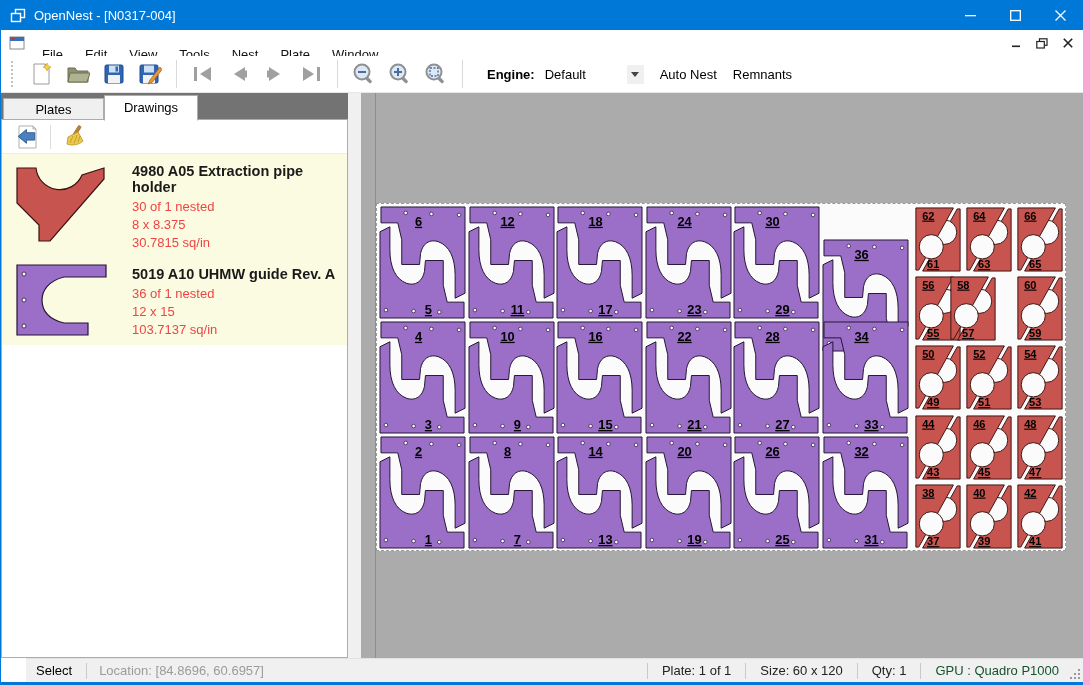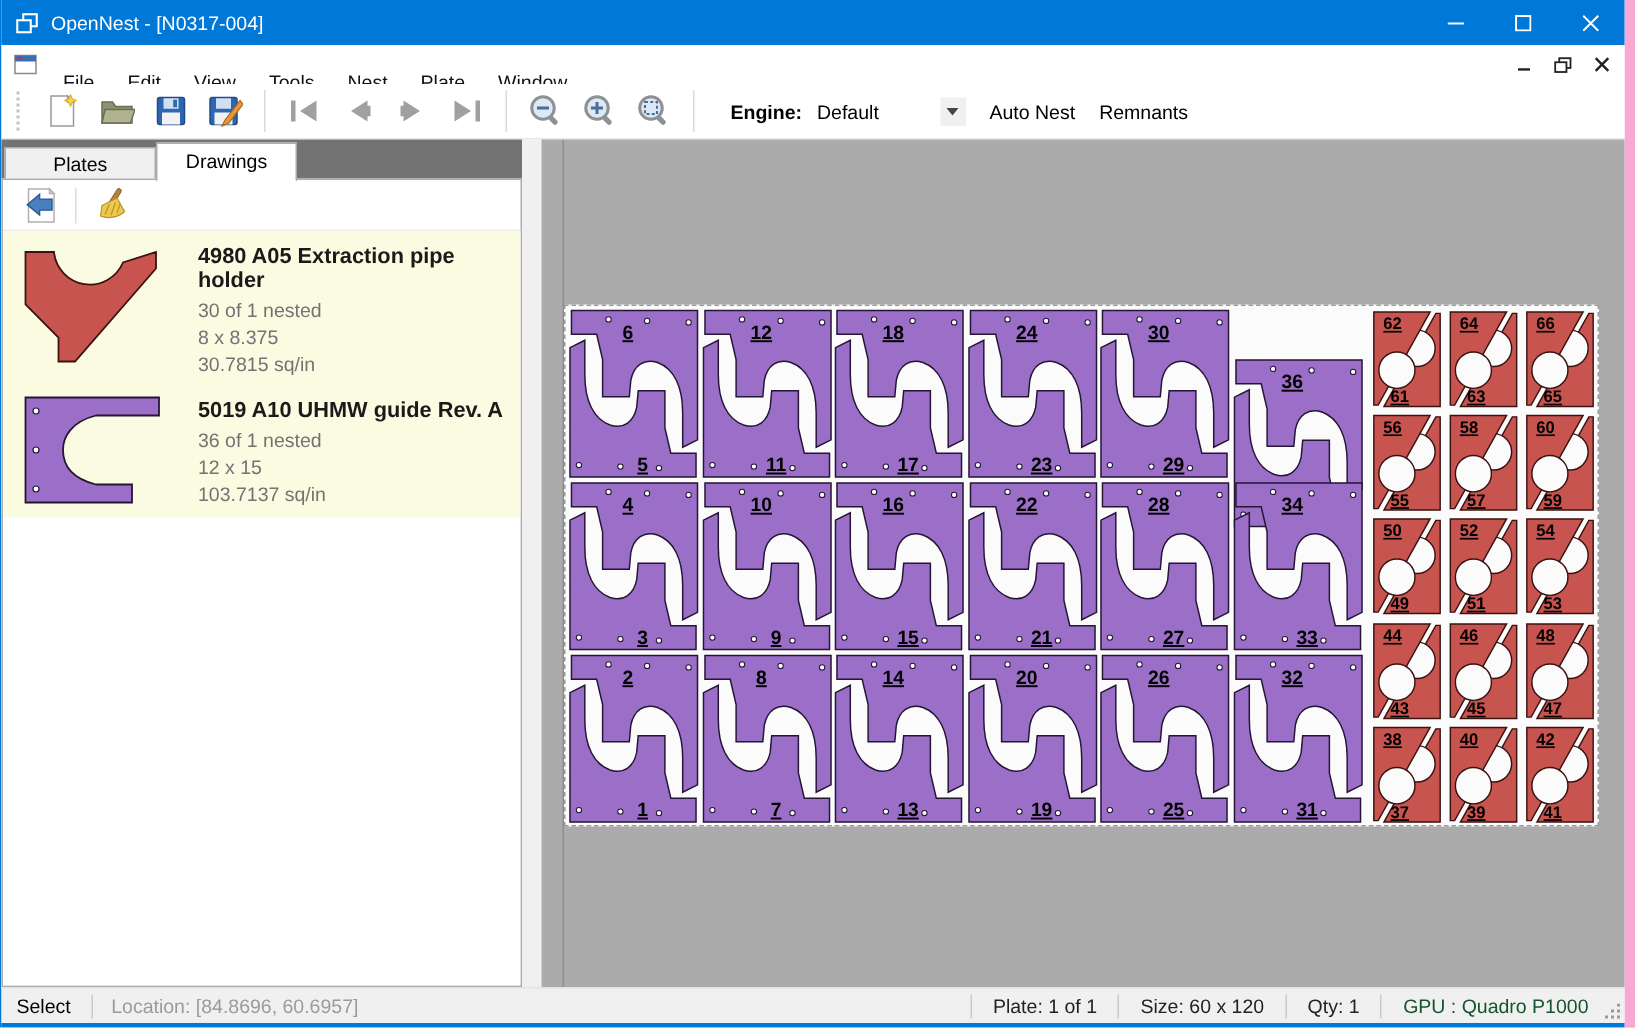--- a/index.html
+++ b/index.html
@@ -49,35 +49,35 @@
   .panel-body { flex:1; border:1px solid #acacac; border-top:1px solid #acacac; margin-top:-1px;
                 display:flex; flex-direction:column; background:#fff; overflow:hidden;}
   .panel-tools { height:34px; display:flex; align-items:center; padding-left:8px; border-bottom:1px solid #ededed;}
   .ptbtn { width:34px; height:28px; display:flex; align-items:center; justify-content:center; }
   .ptsep { width:1px; height:24px; background:#dcdcdc; margin:0 6px; }
   .drawing-list { flex:1; background:#fff; }
   .drawing-item { display:flex; background:#fbfbe2; padding:5px 4px 5px 12px; min-height:86px; }
   .thumb { width:100px; flex:0 0 auto; display:flex; align-items:center; }
   .dtext { padding-left:18px; padding-top:4px; }
   .dtitle { font-size:14.5px; font-weight:bold; color:#1a1a1a; margin-bottom:3px;}
-  .ddetail { font-size:13px; color:#737373; line-height:18px; }
+  .ddetail { font-size:13px; color:#ef4444; line-height:18px; }
 
   .splitter { width:13px; background:#f0f0f0; cursor:ew-resize; }
 
   
   .canvas { flex:1; background:#ababab; position:relative; overflow:hidden; }
   .canvas-vline { position:absolute; left:14px; top:0; bottom:0; width:1px; background:#8e8e8e; }
   .plate { position:absolute; left:15px; top:110px; width:690px; height:348px;
            background:#fbfbfb; border:1px dashed #9a9a9a; }
   .tile { position:absolute; }
   .tile svg { display:block; width:100%; height:100%; }
 
   
   .statusbar { height:24px; background:#f0f0f0; border-top:1px solid #e2e2e2; display:flex;
-               align-items:center; font-size:13px; flex:0 0 auto; }
+               align-items:center; font-size:13px; flex:0 0 auto;margin-left:25px; }
   .sb-mode { padding:0 14px 0 10px; color:#000; }
   .sb-sep { width:1px; height:16px; background:#c9c9c9; }
   .sb-loc { padding:0 12px; color:#9b9b9b; }
   .sb-spacer { flex:1; }
   .sb-seg { padding:0 14px; color:#222; }
   .sb-gpu { padding:0 10px 0 14px; font-weight:normal; }
   .sb-grip { width:14px; height:100%; display:flex; align-items:flex-end; justify-content:flex-end; padding:0 2px 2px 0;}
   .bottomstrip { height:3px; background:#0078D7; flex:0 0 auto; }
 </style>
 </head>
@@ -757,21 +757,21 @@
                 <circle cx="33" cy="27" r="12.5" fill="#FBFBFB" stroke="#3A1210" stroke-width="1"></circle>
               </g>
               <g transform="rotate(180 26 34.5)">
                 <path d="M46,3 L49,3 L49,67 L10,67 Z" fill="#C85450" stroke="#3A1210" stroke-width="1"></path>
                 <circle cx="33" cy="27" r="12.5" fill="#FBFBFB" stroke="#3A1210" stroke-width="1"></circle>
               </g>
               <text x="16" y="14" font-size="11.5" font-weight="bold" text-decoration="underline" text-anchor="middle" fill="#000">56</text>
               <text x="21" y="64" font-size="11.5" font-weight="bold" text-decoration="underline" text-anchor="middle" fill="#000">55</text>
             </svg>
           </div>
-          <div class="tile" style="left: 587px; top: 71.2px; width: 50px; height: 67px;">
+          <div class="tile" style="left: 571px; top: 71.2px; width: 50px; height: 67px;">
             <svg viewBox="0 0 52 69" preserveAspectRatio="none">
               <g>
                 <path d="M46,3 L49,3 L49,67 L10,67 Z" fill="#C85450" stroke="#3A1210" stroke-width="1"></path>
                 <circle cx="33" cy="27" r="12.5" fill="#FBFBFB" stroke="#3A1210" stroke-width="1"></circle>
               </g>
               <g transform="rotate(180 26 34.5)">
                 <path d="M46,3 L49,3 L49,67 L10,67 Z" fill="#C85450" stroke="#3A1210" stroke-width="1"></path>
                 <circle cx="33" cy="27" r="12.5" fill="#FBFBFB" stroke="#3A1210" stroke-width="1"></circle>
               </g>
               <text x="16" y="14" font-size="11.5" font-weight="bold" text-decoration="underline" text-anchor="middle" fill="#000">58</text>

